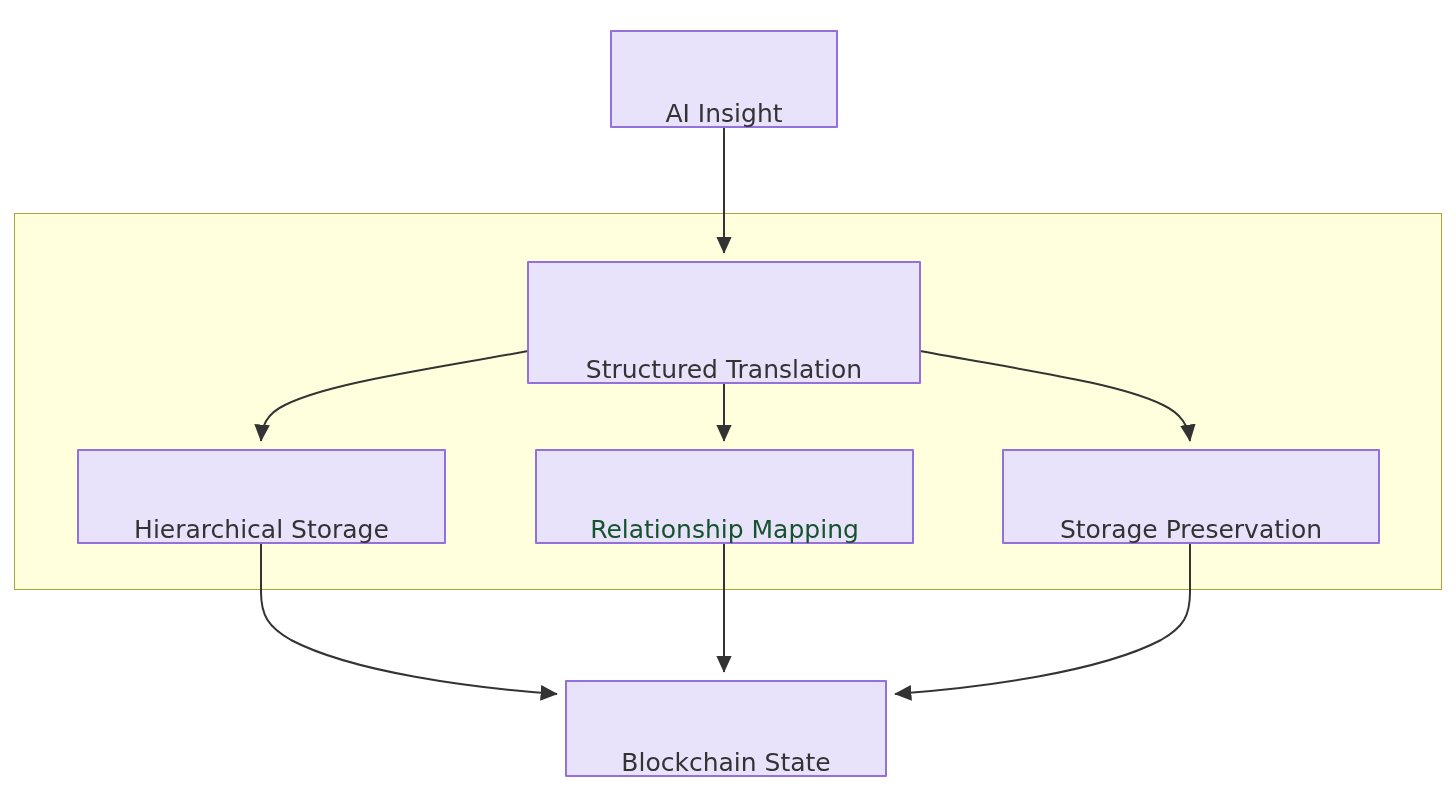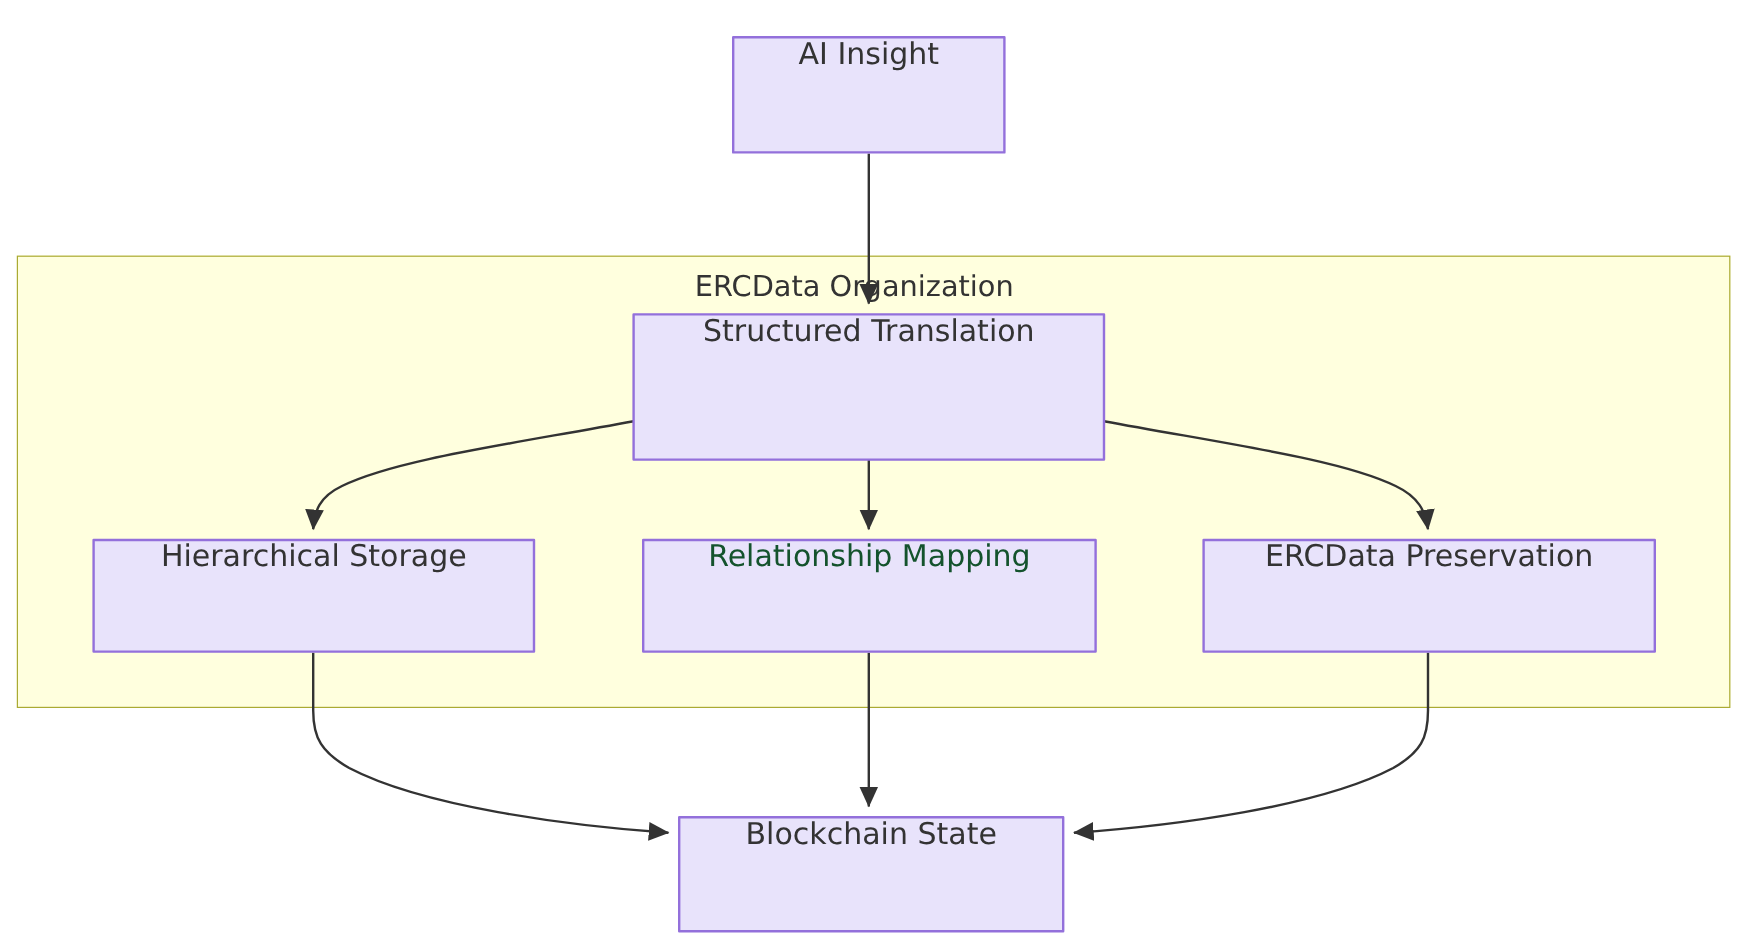--- a/index.html
+++ b/index.html
@@ -40,38 +40,37 @@
     line-height: 1;
     white-space: nowrap;
   }
   .node {
     position: absolute;
     box-sizing: border-box;
     background: #e8e3fb;
     border: 2px solid #9370db;
     border-radius: 1px;
     display: flex;
-    align-items: flex-start;
+    align-items: flex-end;
     justify-content: center;
   }
   .node-label {
     color: #333333;
     font-size: 25px;
     line-height: 1;
     white-space: nowrap;
     text-align: center;
   }
 </style>
 </head>
 <body>
 
 <div id="canvas">
 
   <div class="cluster" id="cluster-box" style="left: 14px; top: 213px; width: 1428px; height: 377px; background: rgb(255, 255, 222); border-color: rgb(170, 170, 51);"></div>
-  <div class="cluster-label" id="cluster-label" style="left: 579px; top: 227px; color: rgb(51, 51, 51);">ERCData Organization</div>
 
   <svg id="edge-layer" viewBox="0 0 1456 787" xmlns="http://www.w3.org/2000/svg">
     <defs>
       <marker id="arrowhead" markerWidth="9" markerHeight="9" refX="8.2" refY="4.5" orient="auto" markerUnits="strokeWidth">
         <path d="M 0,0.6 L 8.6,4.5 L 0,8.4 z" fill="#333333"></path>
       </marker>
     </defs>
     <g id="edge-paths">
         <path d="M 724,128 L 724,253" fill="none" stroke="#333333" stroke-width="2" marker-end="url(#arrowhead)"></path>
         <path d="M 528,351 C 420,371 330,383 285,405 C 266,414 262,426 261,441" fill="none" stroke="#333333" stroke-width="2" marker-end="url(#arrowhead)"></path>
@@ -90,20 +89,20 @@
       <div class="node" style="left: 527px; top: 261px; width: 394px; height: 123px; background: rgb(232, 227, 251); border-color: rgb(147, 112, 219);">
         <span class="node-label" style="color: rgb(51, 51, 51);">Structured Translation</span>
       </div>
       <div class="node" style="left: 77px; top: 449px; width: 369px; height: 95px; background: rgb(232, 227, 251); border-color: rgb(147, 112, 219);">
         <span class="node-label" style="color: rgb(51, 51, 51);">Hierarchical Storage</span>
       </div>
       <div class="node" style="left: 535px; top: 449px; width: 379px; height: 95px; background: rgb(232, 227, 251); border-color: rgb(147, 112, 219);">
         <span class="node-label" style="color: #14532d;">Relationship Mapping</span>
       </div>
       <div class="node" style="left: 1002px; top: 449px; width: 378px; height: 95px; background: rgb(232, 227, 251); border-color: rgb(147, 112, 219);">
-        <span class="node-label" style="color: rgb(51, 51, 51);">ERCData Preservation</span>
+        <span class="node-label" style="color: rgb(51, 51, 51);">Storage Preservation</span>
       </div>
       <div class="node" style="left: 565px; top: 680px; width: 322px; height: 97px; background: rgb(232, 227, 251); border-color: rgb(147, 112, 219);">
         <span class="node-label" style="color: rgb(51, 51, 51);">Blockchain State</span>
       </div>
     </div>
 
 </div>
 
 </body></html>

